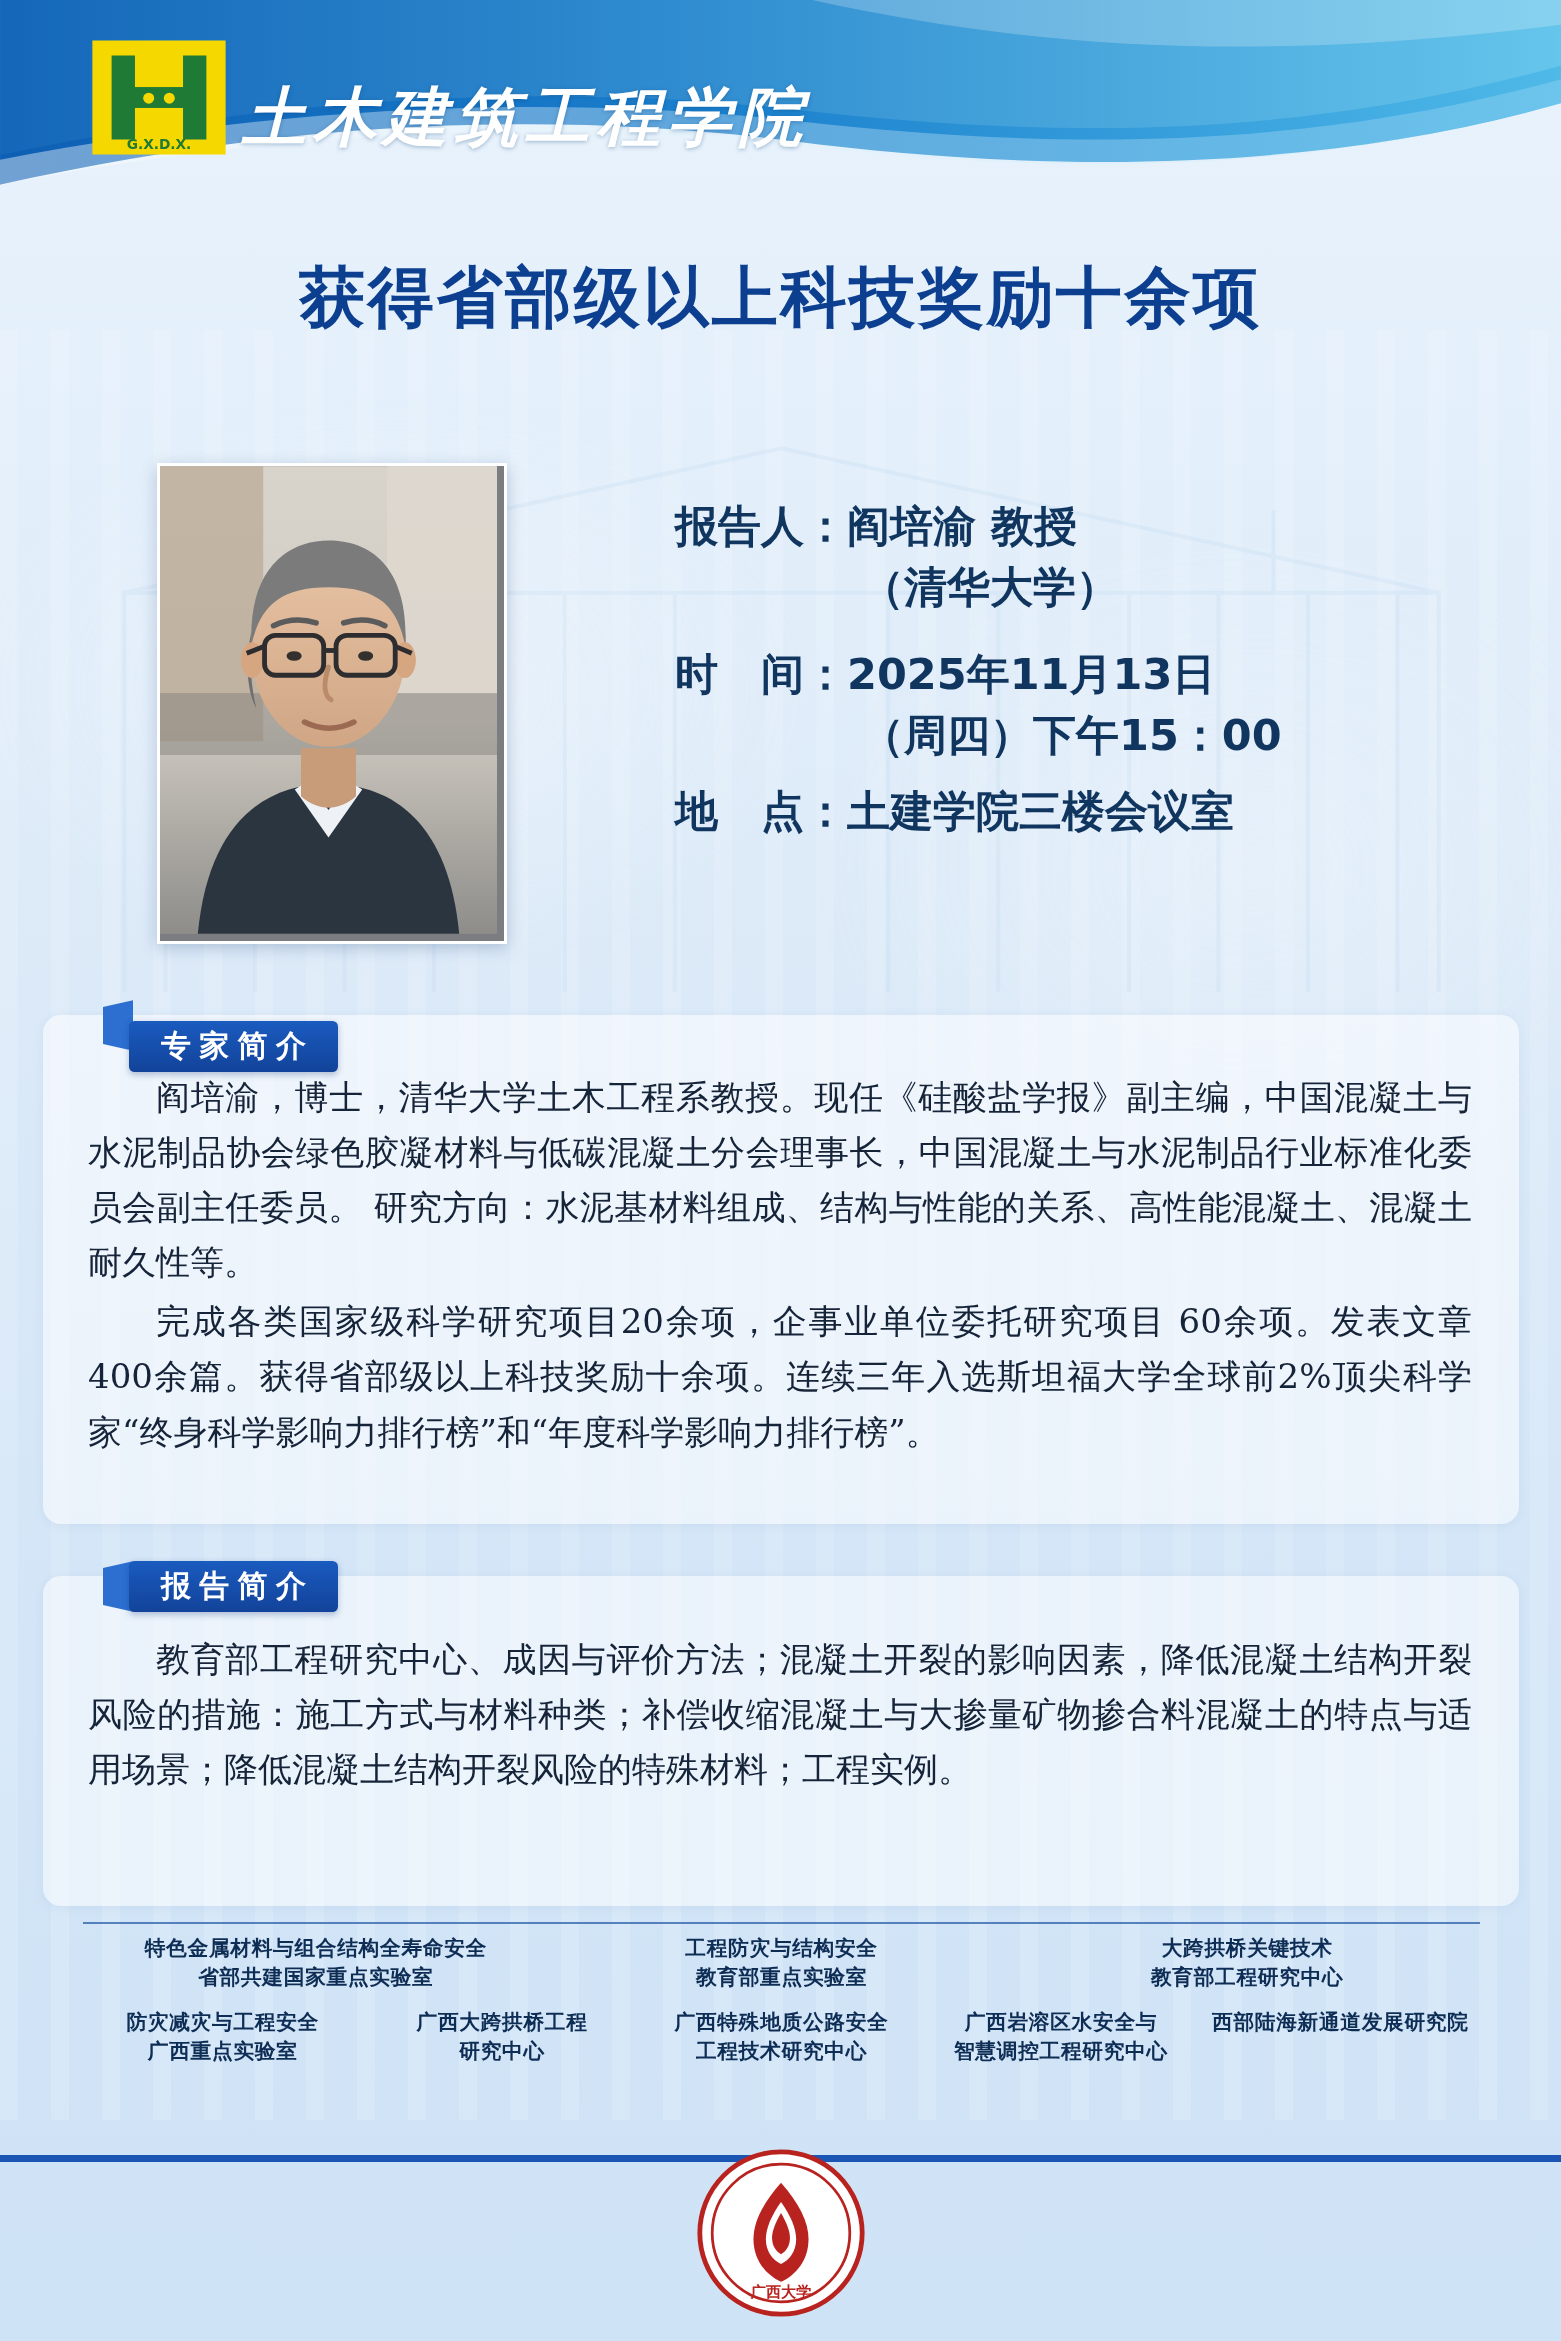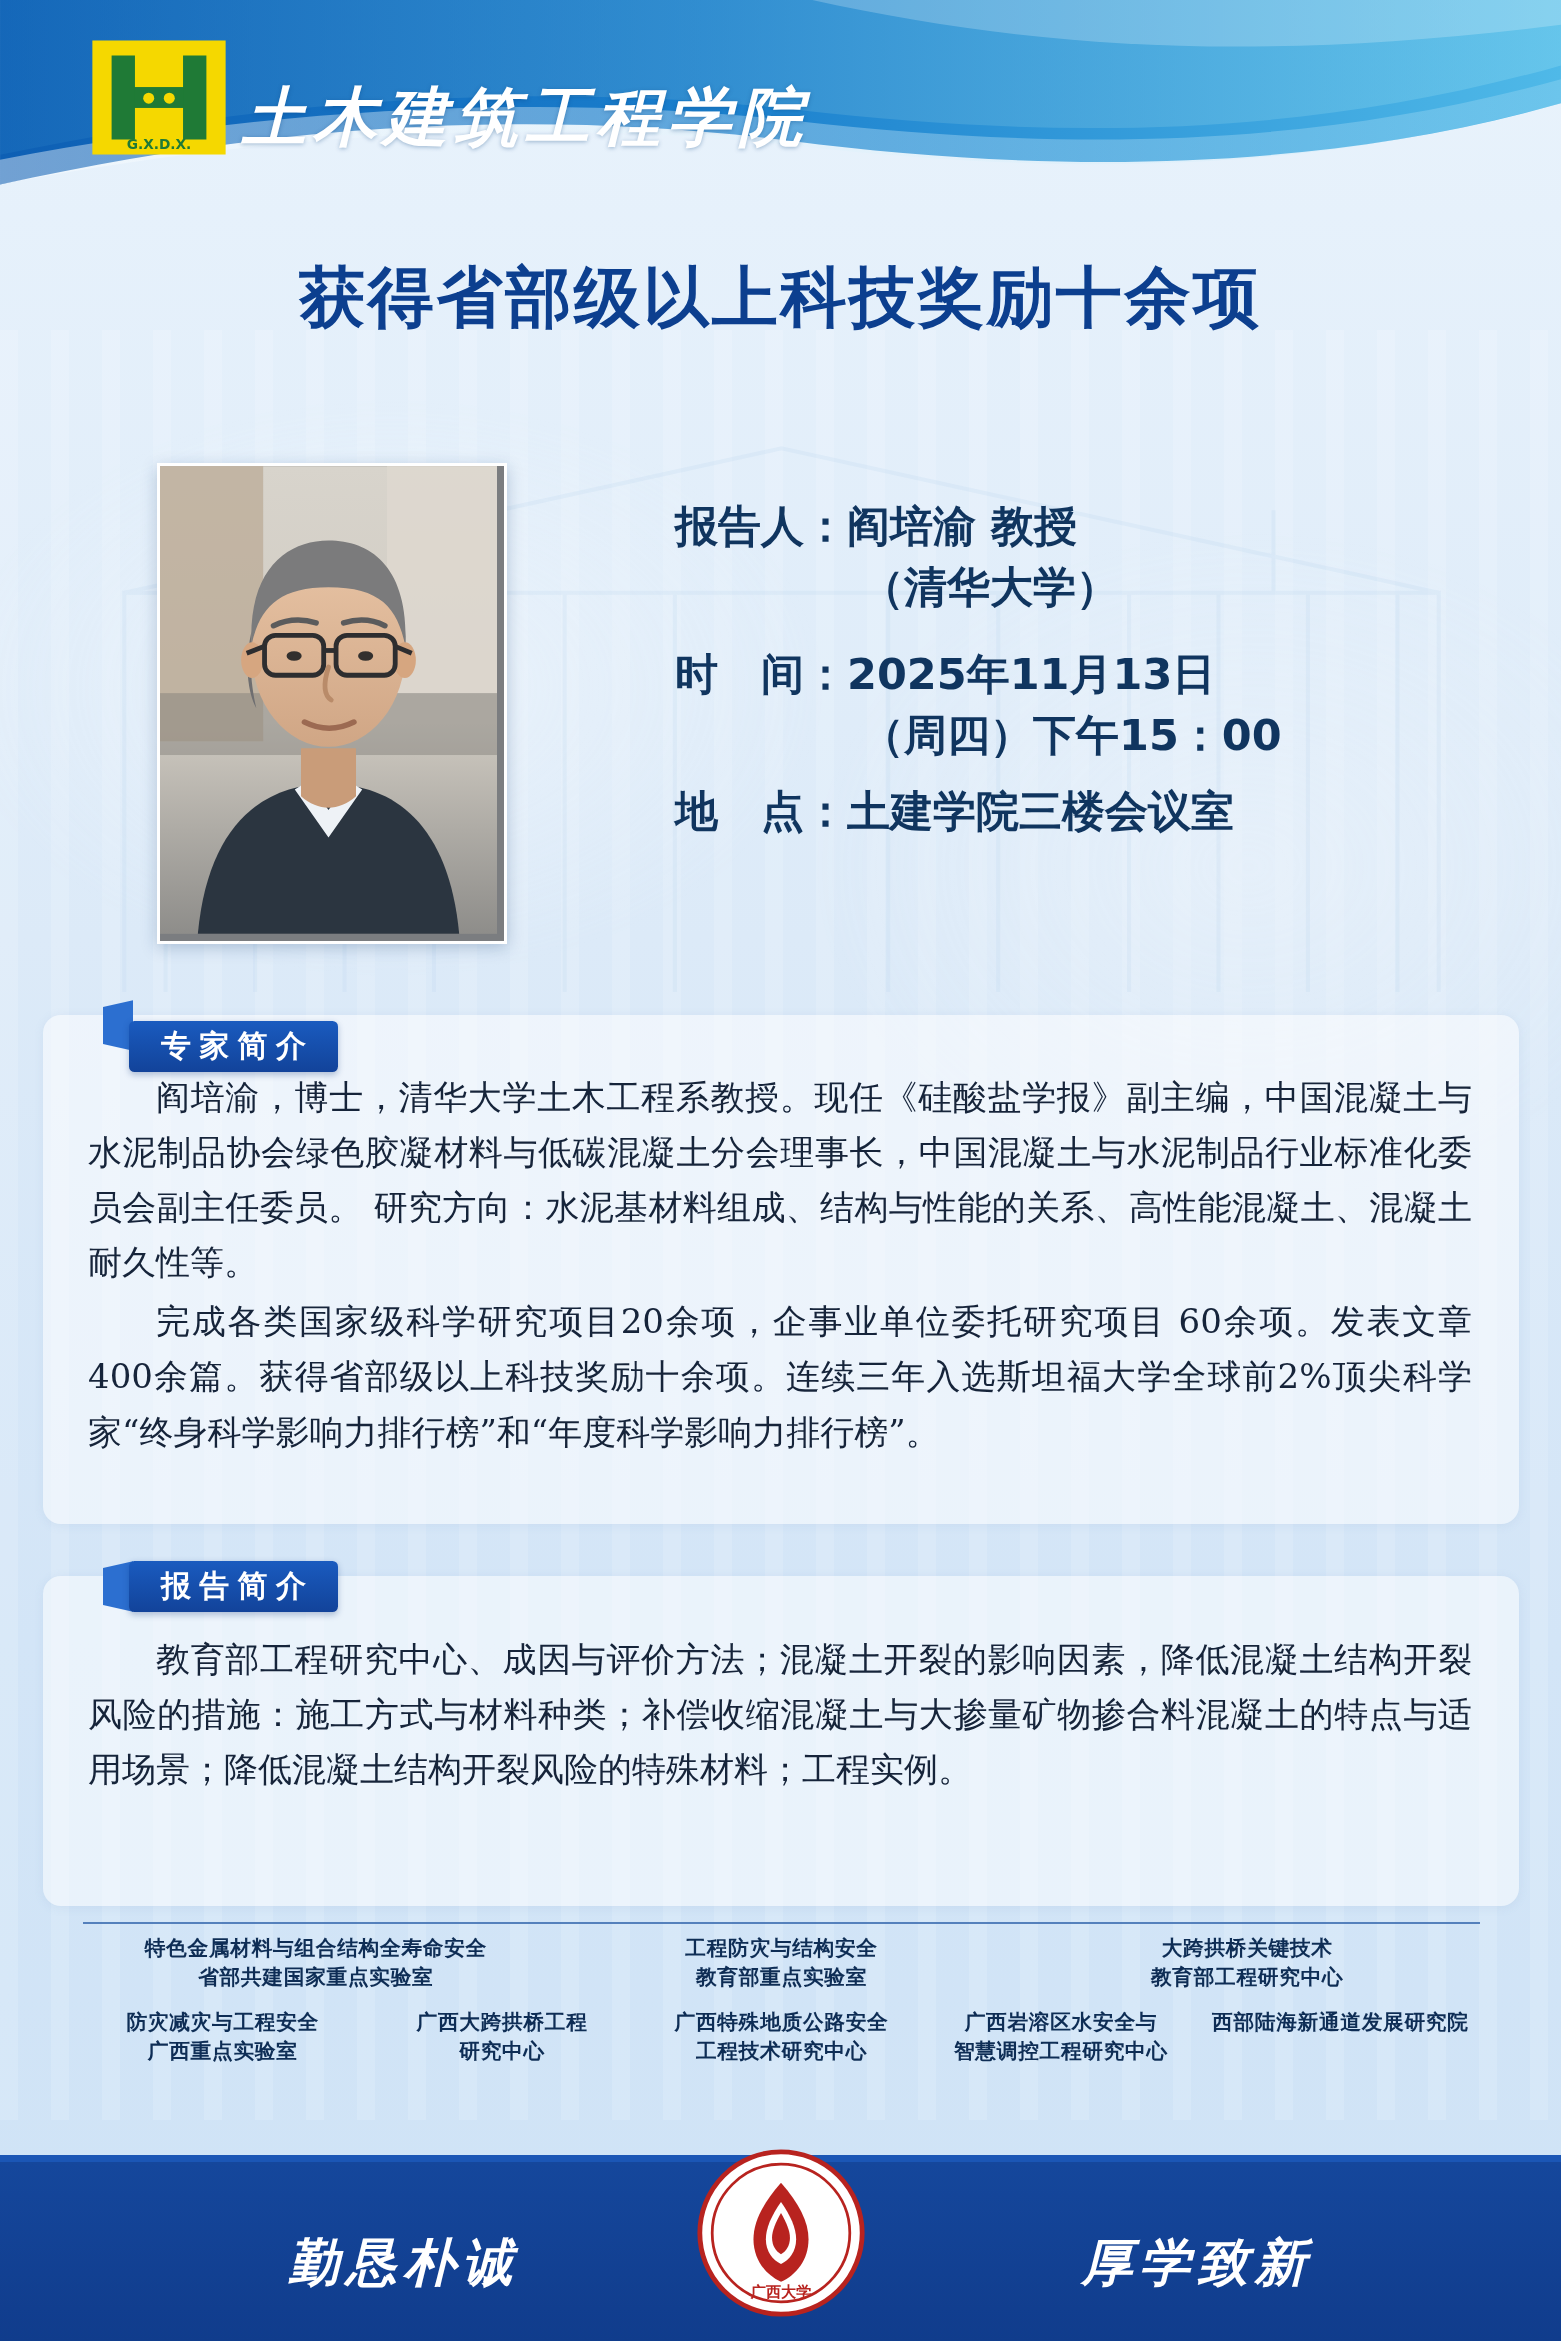--- a/index.html
+++ b/index.html
@@ -375,24 +375,20 @@
     <div class="labs-row">
       <div class="lab">防灾减灾与工程安全<br>广西重点实验室</div>
       <div class="lab">广西大跨拱桥工程<br>研究中心</div>
       <div class="lab">广西特殊地质公路安全<br>工程技术研究中心</div>
       <div class="lab">广西岩溶区水安全与<br>智慧调控工程研究中心</div>
       <div class="lab">西部陆海新通道发展研究院</div>
     </div>
   </div>
 
   <div class="footer-top-line"></div>
-  <div class="footer">
-    <div class="motto" id="motto-left">勤恳朴诚</div>
-    <div class="motto" id="motto-right">厚学致新</div>
-  </div>
   <div class="seal-wrap">
     <svg class="univ-seal" viewBox="0 0 250 250">
       <circle cx="125" cy="125" r="118" fill="#ffffff" stroke="#b8231f" stroke-width="7"></circle>
       <circle cx="125" cy="125" r="100" fill="#ffffff" stroke="#b8231f" stroke-width="4"></circle>
       <path d="M125 52 c-26 30 -40 56 -40 82 c0 30 18 52 40 62 c22 -10 40 -32 40 -62 c0 -26 -14 -52 -40 -82 Z" fill="#b8231f"></path>
       <path d="M125 80 c-14 20 -22 38 -22 54 c0 18 10 30 22 36 c12 -6 22 -18 22 -36 c0 -16 -8 -34 -22 -54 Z" fill="#ffffff"></path>
       <path d="M125 96 c-8 14 -13 26 -13 36 c0 12 6 20 13 24 c7 -4 13 -12 13 -24 c0 -10 -5 -22 -13 -36 Z" fill="#b8231f"></path>
       <text x="125" y="218" text-anchor="middle" font-family="DejaVu Serif, serif" font-size="22" font-weight="bold" fill="#b8231f">广西大学</text>
     </svg>
   </div>

